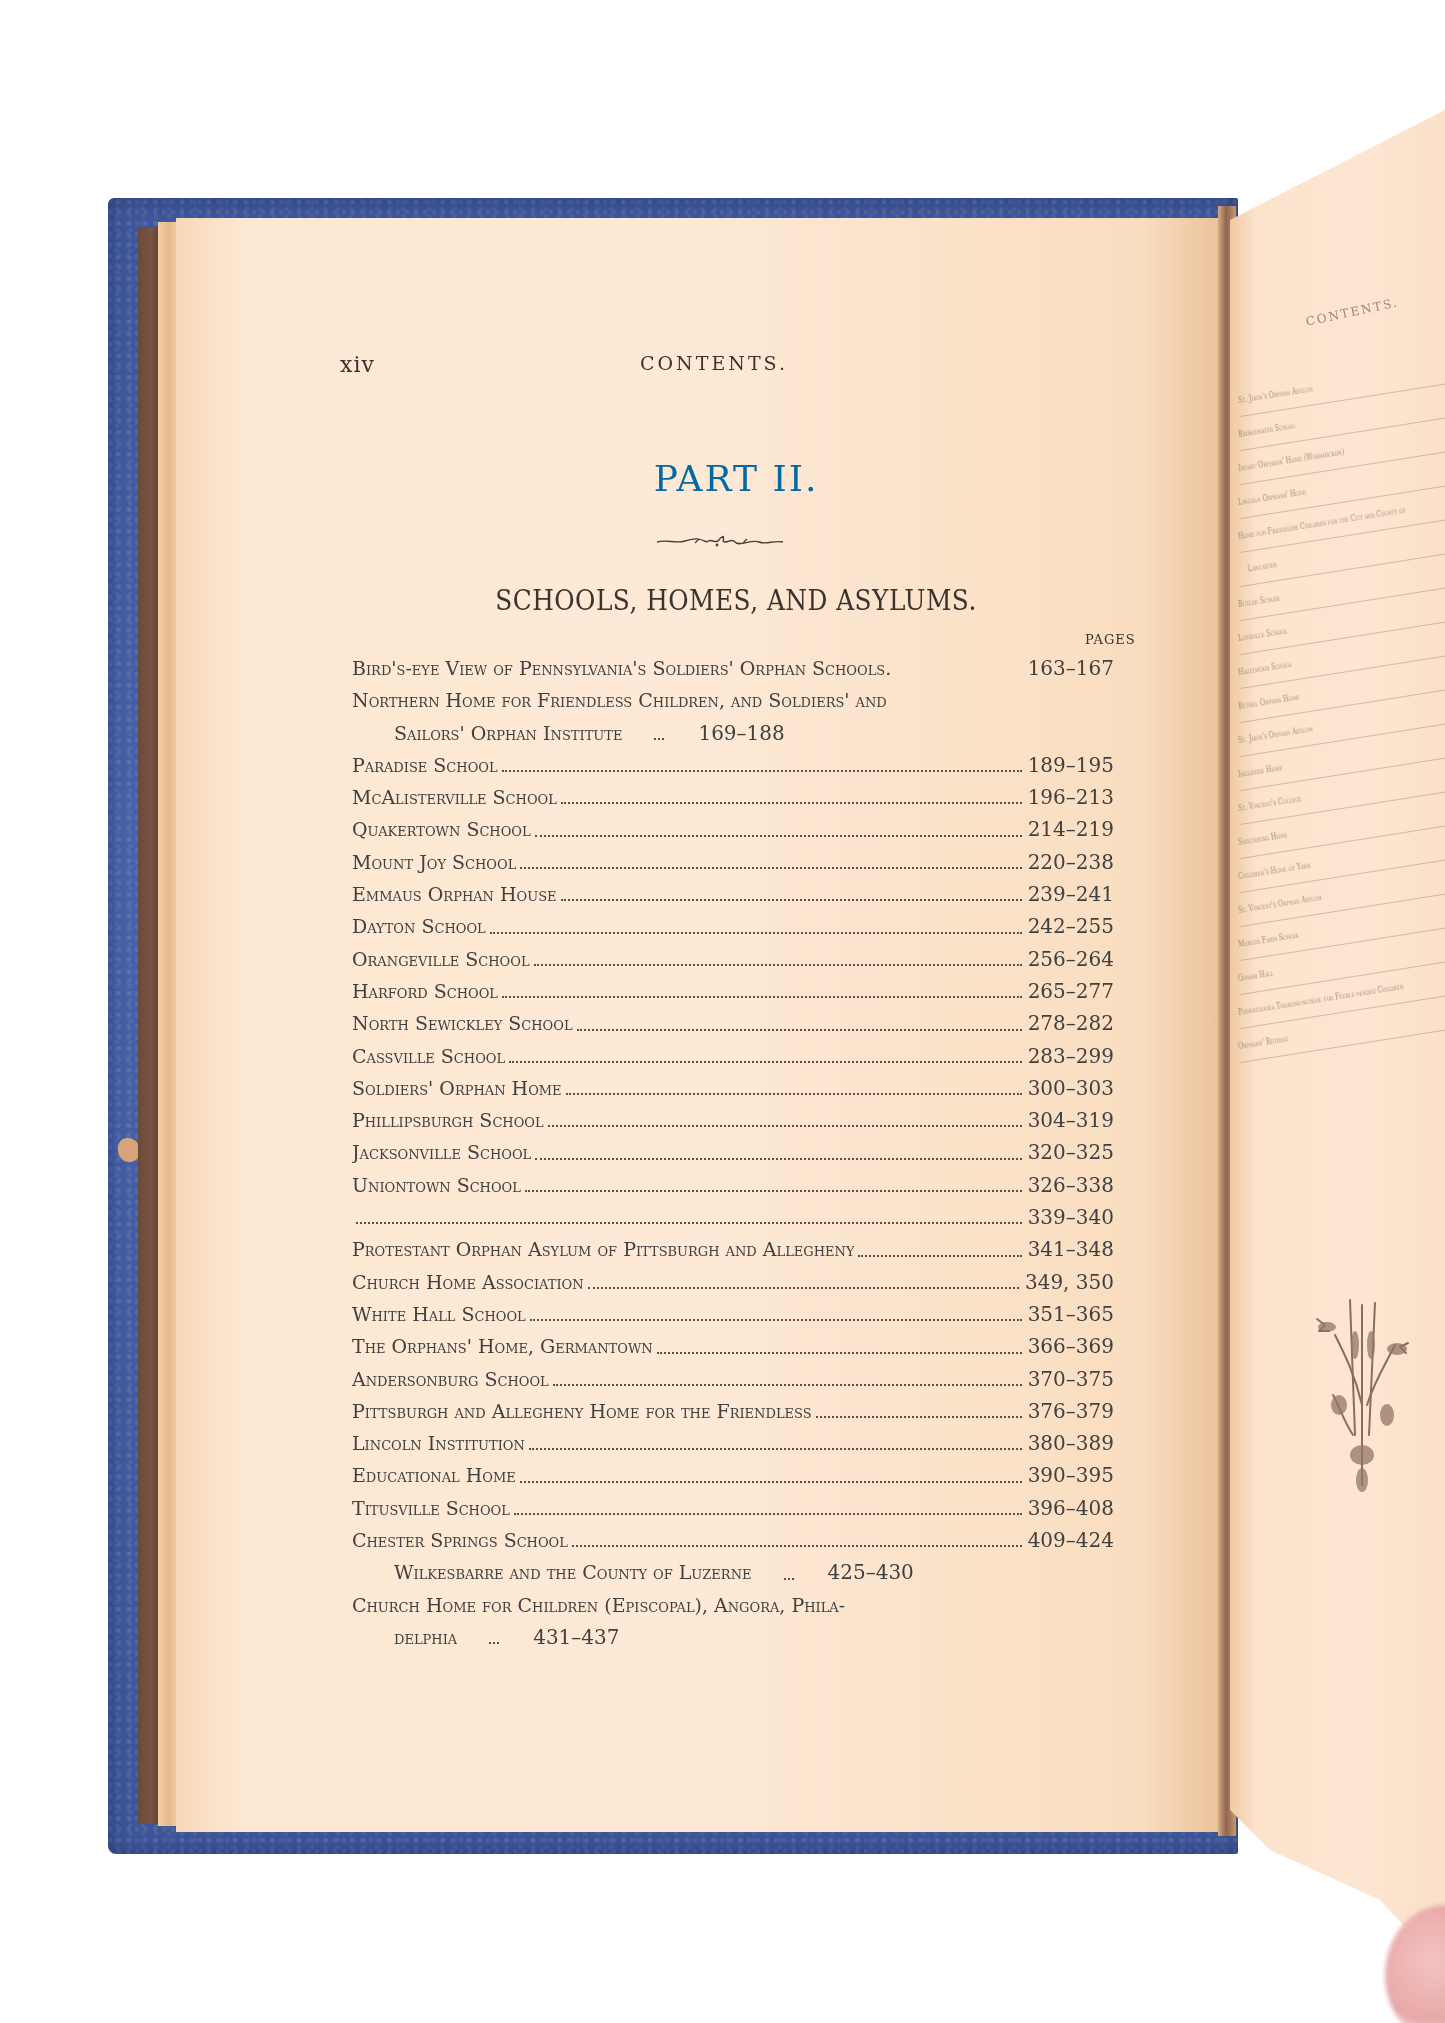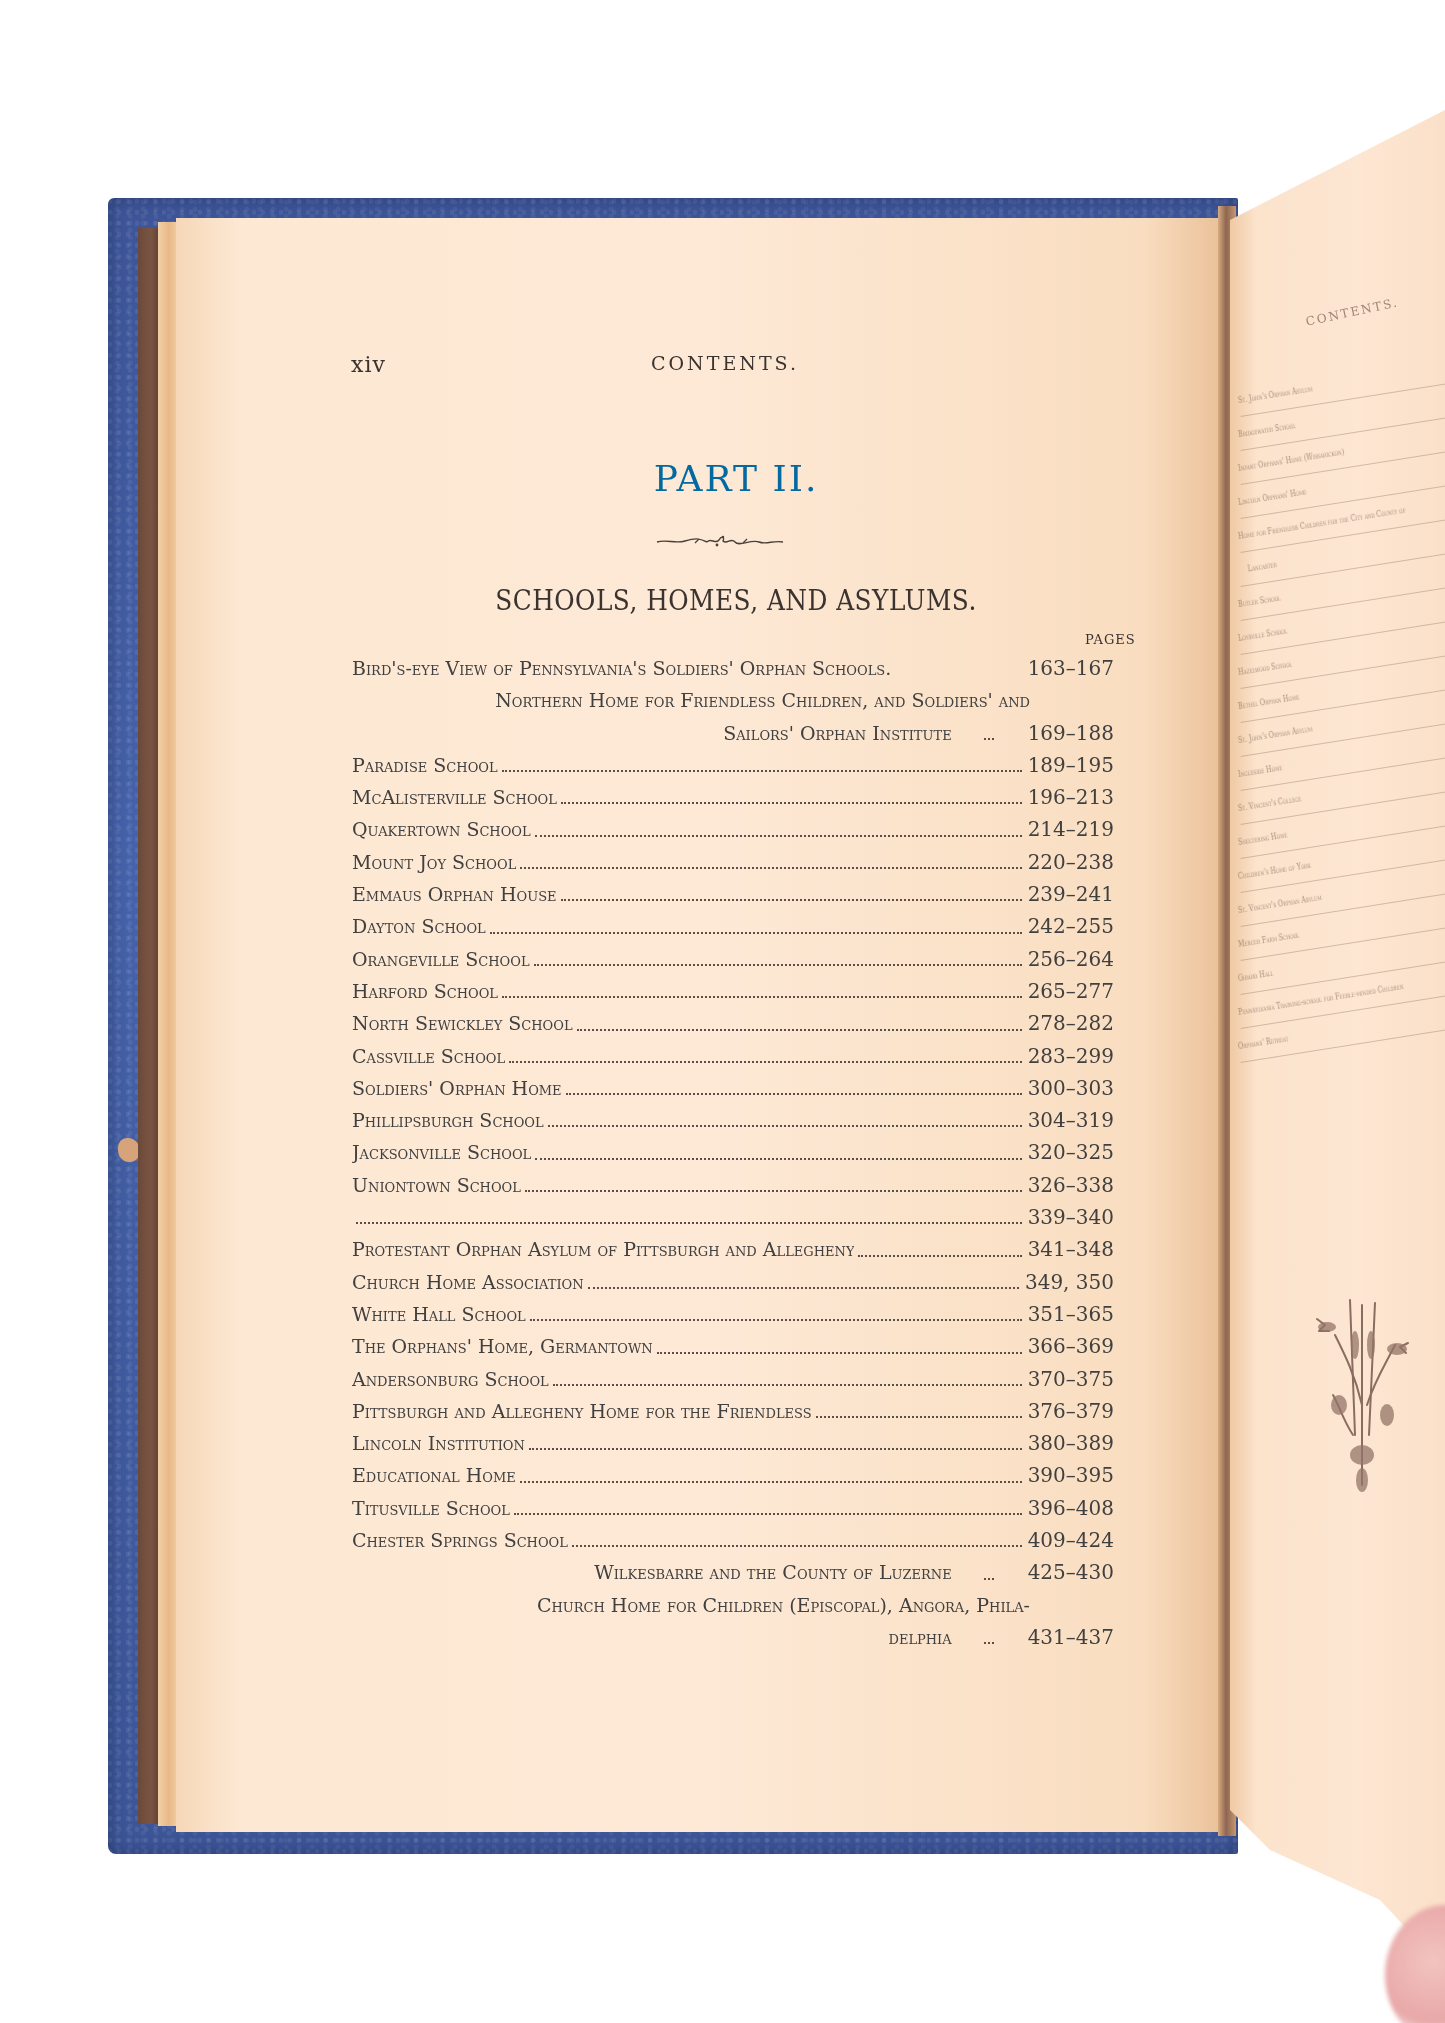--- a/index.html
+++ b/index.html
@@ -63,21 +63,21 @@
     left: 176px;
     top: 218px;
     width: 1052px;
     height: 1614px;
     background: linear-gradient(90deg, #f6d7b8 0%, #fde8d3 6%, #fde9d6 50%, #f9ddc0 92%, #e8bf96 100%);
   }
 
   .page-header {
     position: absolute;
     top: 352px;
-    left: 351px;
+    left: 340px;
     width: 780px;
     height: 30px;
     color: #3a3330;
     text-decoration: underline;
   }
   .folio {
     position: absolute;
     left: 0;
     top: 0;
     font-size: 22px;
@@ -158,21 +158,21 @@
     min-width: 10px;
   }
   .toc-entry .pages {
     flex: 0 0 78px;
     text-align: right;
     font-variant: normal;
     font-size: 20px;
   }
   .toc-entry.multi {
     flex-direction: column;
-    align-items: flex-end;
+    align-items: flex-start;
   }
   .toc-entry.multi .line1 {
     display: block;
     text-align: justify;
     text-align-last: justify;
     padding-right: 84px;
     white-space: nowrap;
   }
   .toc-entry.multi .line2 {
     display: flex;

